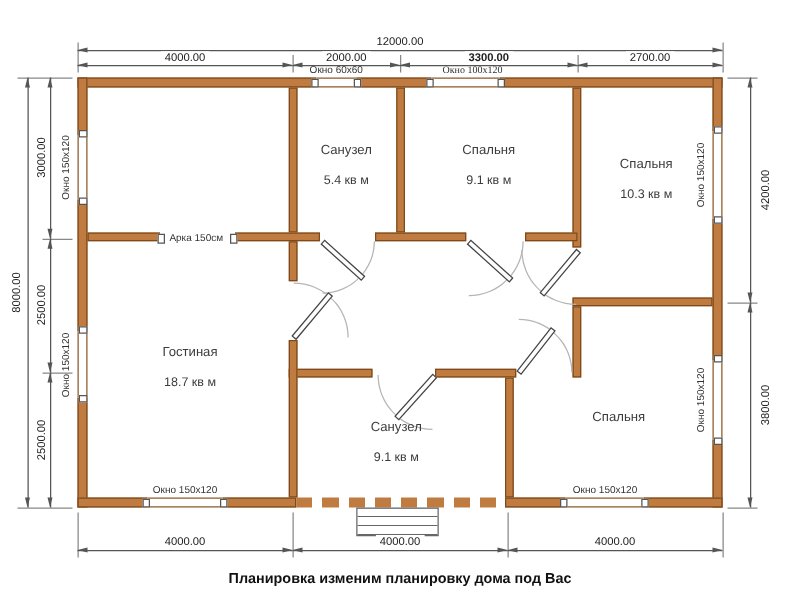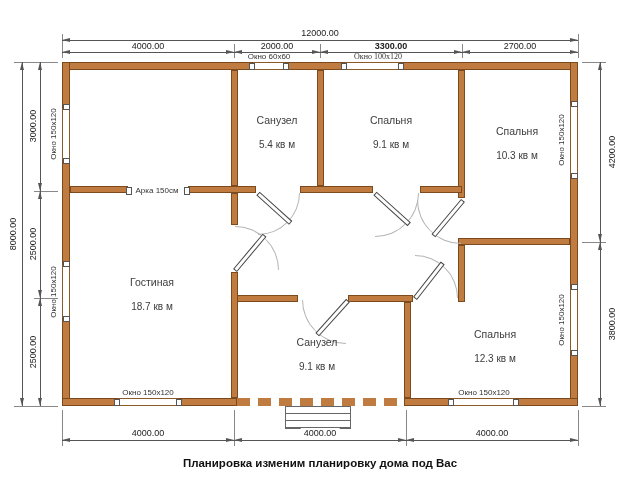--- a/index.html
+++ b/index.html
@@ -140,21 +140,20 @@
   <div class="room-label" style="left:92px;top:276px;">
     <div class="room-name">Гостиная</div>
     <div class="room-area">18.7 кв м</div>
   </div>
   <div class="room-label" style="left:257px;top:336px;">
     <div class="room-name">Санузел</div>
     <div class="room-area">9.1 кв м</div>
   </div>
   <div class="room-label" style="left:435px;top:328px;">
     <div class="room-name">Спальня</div>
-    <div class="room-area">12.3 кв м</div>
   </div>
 
   <div class="steps" style="left:285px;top:406px;width:64px;height:21px;"></div>
 
   <div class="ext v" style="left:62px;top:34px;height:24px;"></div>
   <div class="ext v" style="left:234px;top:44px;height:14px;"></div>
   <div class="ext v" style="left:320px;top:44px;height:14px;"></div>
   <div class="ext v" style="left:462px;top:44px;height:14px;"></div>
   <div class="ext v" style="left:578px;top:34px;height:24px;"></div>
   <div class="ext h" style="left:14px;top:62px;width:44px;"></div>

